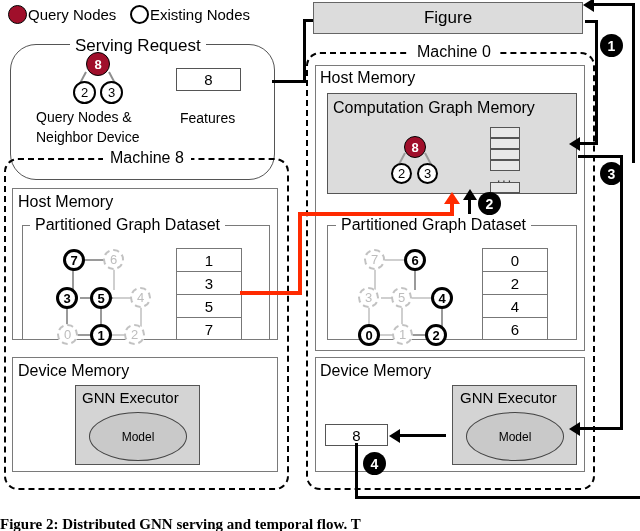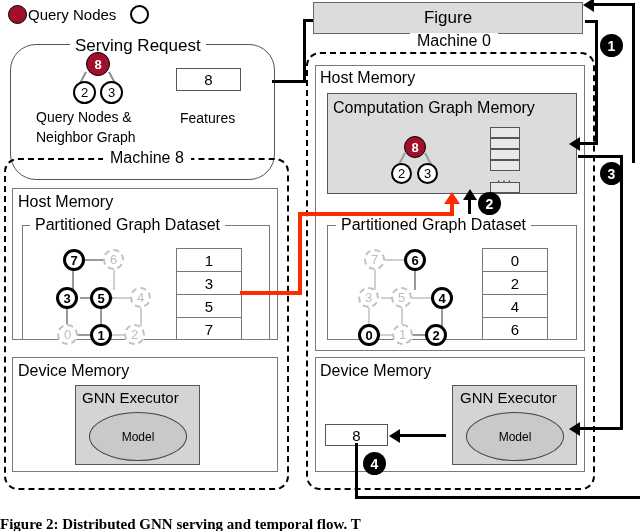--- a/index.html
+++ b/index.html
@@ -110,48 +110,49 @@
            overflow:hidden;}
 </style>
 </head>
 <body>
 
 <div id="root">
 
   <div class="legend-dot" style="left:8px;top:5px;"></div>
   <div class="txt t15" style="left:28px;top:7px;">Query Nodes</div>
   <div class="legend-ring" style="left:130px;top:5px;"></div>
+  <div class="txt t15" style="left:150px;top:7px;">Existing Nodes</div>
 
   <div class="capsule" style="left:10px;top:44px;width:265px;height:136px;"></div>
   <div class="capsule-title txt t17" style="left:70px;top:37px;">Serving Request</div>
 
   <div class="edge" style="left:85px;top:72px;width:2px;height:16px;
        transform:rotate(28deg);transform-origin:top center;"></div>
   <div class="edge" style="left:108px;top:72px;width:2px;height:16px;
        transform:rotate(-28deg);transform-origin:top center;"></div>
   <div class="node q" style="left:86px;top:52px;width:24px;height:24px;">8</div>
   <div class="node e" style="left:73px;top:81px;width:23px;height:23px;">2</div>
   <div class="node e" style="left:100px;top:81px;width:23px;height:23px;">3</div>
   <div class="txt t14" style="left:36px;top:110px;">Query Nodes &amp;</div>
-  <div class="txt t14" style="left:36px;top:130px;">Neighbor Graph</div>
+  <div class="txt t14" style="left:36px;top:130px;">Neighbor Device</div>
 
   <div class="vbox" style="left:176px;top:68px;width:65px;height:23px;">8</div>
   <div class="txt t14" style="left:180px;top:111px;">Features</div>
 
   <div class="ln" style="left:272px;top:80px;width:34px;height:3px;"></div>
   <div class="ln" style="left:303px;top:20px;width:3px;height:63px;"></div>
   <div class="ln" style="left:303px;top:19px;width:14px;height:3px;"></div>
   <div class="ah ah-right" style="left:315px;top:14px;"></div>
 
   <div class="master" style="left:313px;top:2px;width:270px;height:32px;">
     <span class="t17">Figure</span>
   </div>
 
   <div class="machine" style="left:306px;top:52px;width:289px;height:438px;"></div>
-  <div class="machine-title txt t16" style="left:410px;top:33px;">Machine 0</div>
+  <div class="machine-title txt t16" style="left:410px;top:44px;">Machine 0</div>
 
   <div class="memframe" style="left:315px;top:65px;width:270px;height:286px;"></div>
   <div class="memlabel txt t16" style="left:320px;top:70px;">Host Memory</div>
 
   <div class="greybox" style="left:327px;top:93px;width:250px;height:101px;"></div>
   <div class="txt t16" style="left:333px;top:100px;">Computation Graph Memory</div>
 
   <div class="edge dark" style="left:404px;top:153px;width:2px;height:15px;
        transform:rotate(28deg);transform-origin:top center;"></div>
   <div class="edge dark" style="left:424px;top:153px;width:2px;height:15px;

